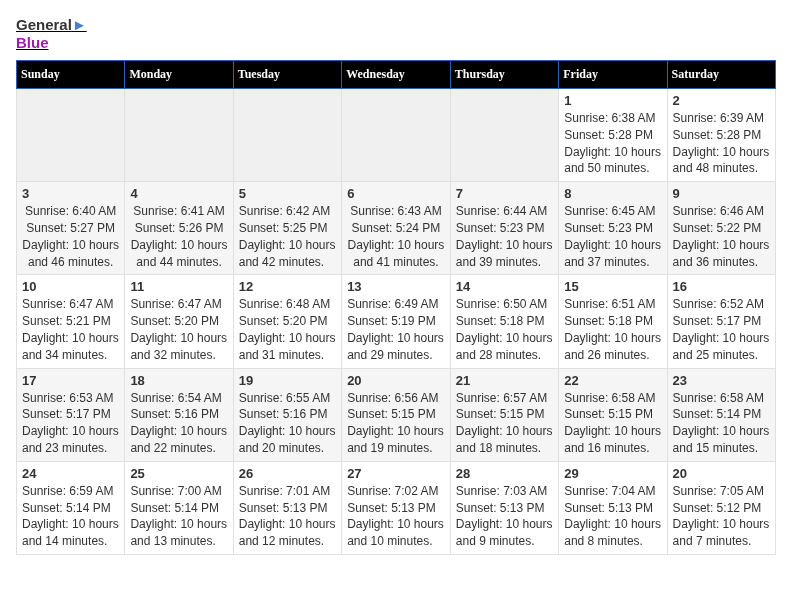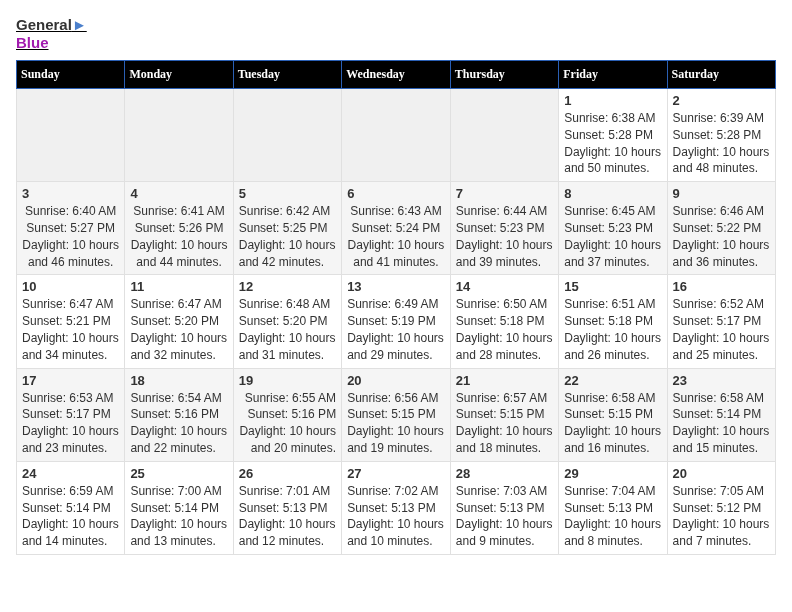--- a/index.html
+++ b/index.html
@@ -249,21 +249,21 @@
         </td>
         <td>
           <span class="day-num">18</span>
           <div class="day-info" style="white-space: pre-line;">Sunrise: 6:54 AM
 Sunset: 5:16 PM
 Daylight: 10 hours
 and 22 minutes.</div>
         </td>
         <td>
           <span class="day-num">19</span>
-          <div class="day-info" style="white-space: pre-line; text-align: right;">Sunrise: 6:55 AM
+          <div class="day-info" style="white-space: pre-line;">Sunrise: 6:55 AM
 Sunset: 5:16 PM
 Daylight: 10 hours
 and 20 minutes.</div>
         </td>
         <td>
           <span class="day-num">20</span>
           <div class="day-info" style="white-space: pre-line;">Sunrise: 6:56 AM
 Sunset: 5:15 PM
 Daylight: 10 hours
 and 19 minutes.</div>

